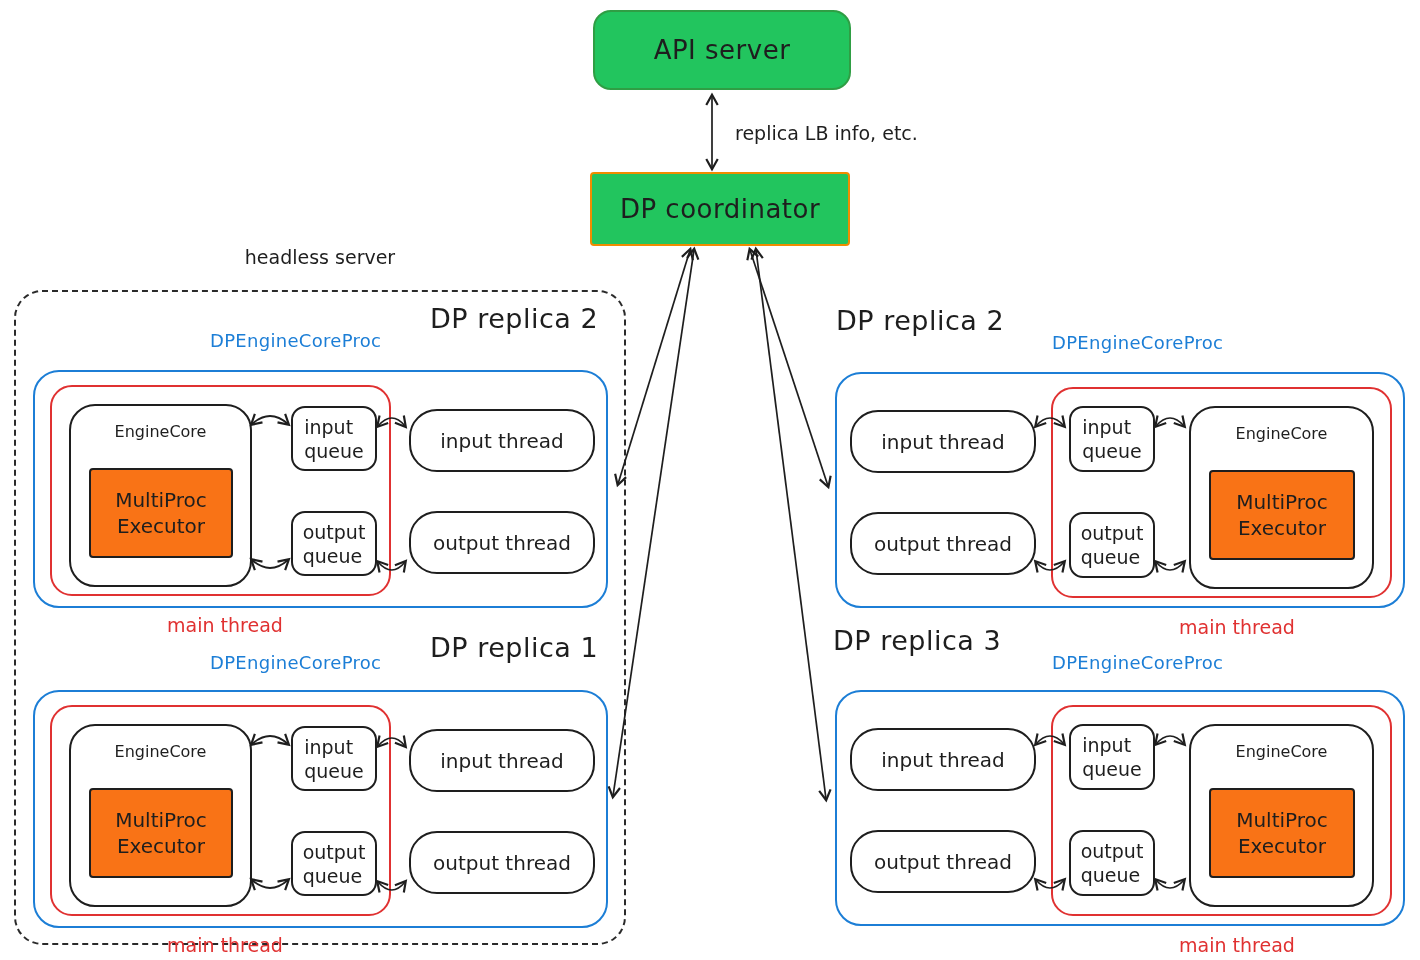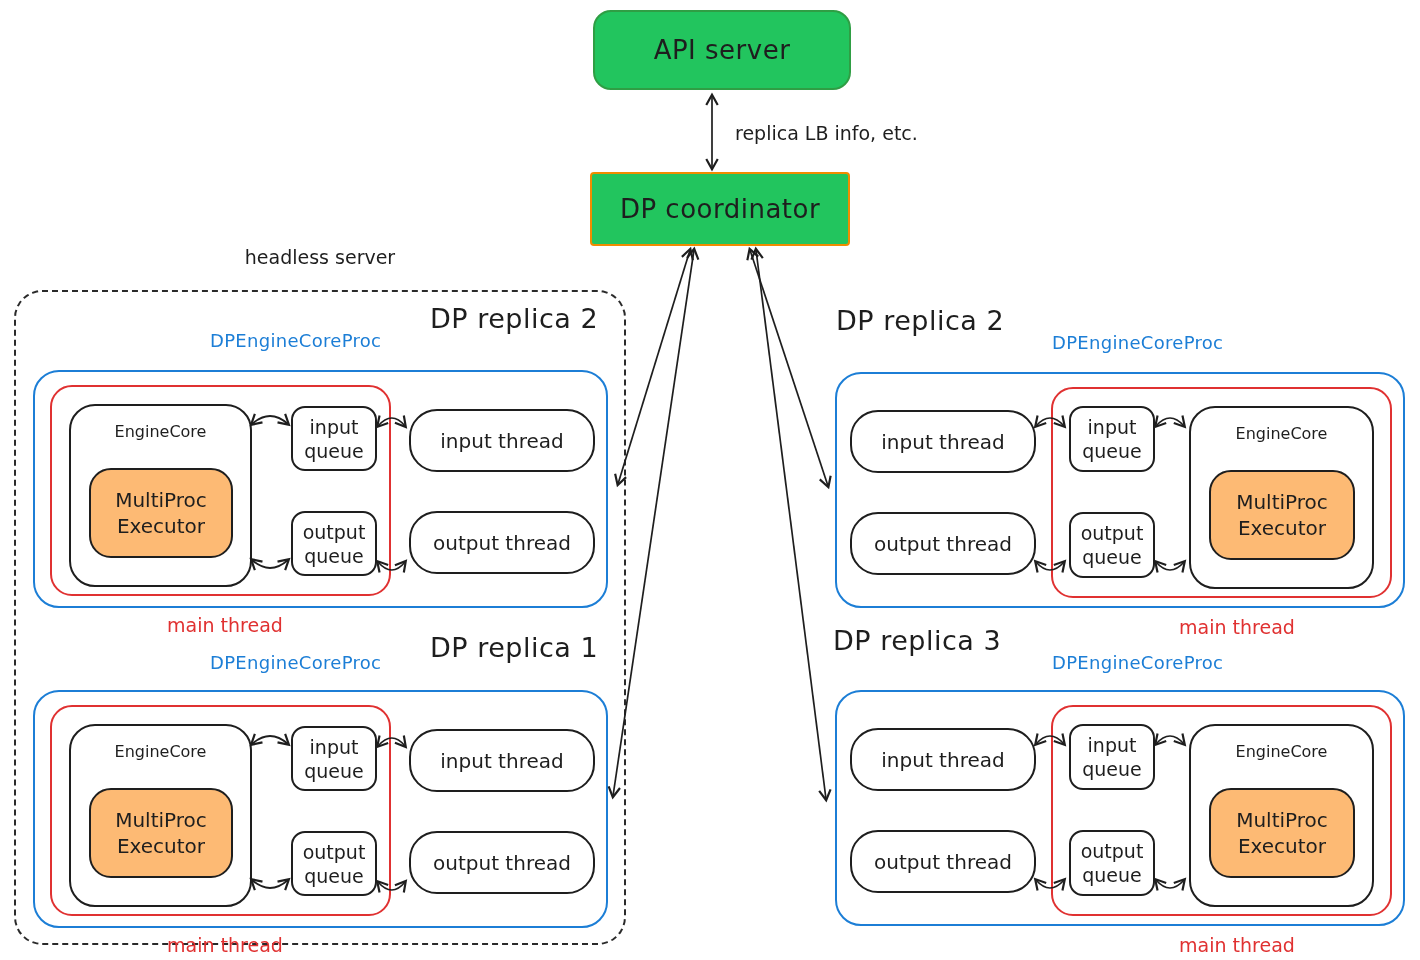--- a/index.html
+++ b/index.html
@@ -21,22 +21,22 @@
   
   .replica-title{font-size:27px;letter-spacing:.5px;}
   .proc-label{font-size:18px;color:var(--blue,#1c7ed6);letter-spacing:.3px;}
 
   
   .replica{position:absolute;border:2.5px solid var(--blue,#1c7ed6);border-radius:26px;background:#fff;box-sizing:border-box;}
   .redbox{position:absolute;border:2.5px solid var(--red,#e03131);border-radius:22px;box-sizing:border-box;}
   .blackbox{position:absolute;border:2.5px solid #1e1e1e;background:#fff;box-sizing:border-box;}
   .engine{border-radius:26px;}
   .engine-title{position:absolute;left:0;right:0;top:16px;text-align:center;font-size:16px;}
-  .executor{position:absolute;border:2.5px solid #1e1e1e;border-radius:22px;display:flex;align-items:center;justify-content:center;text-align:center;font-size:20px;line-height:26px;background:#fdba74;box-sizing:border-box;}
-  .queue{border-radius:14px;display:flex;align-items:center;justify-content:center;text-align:center;font-size:19px;line-height:24px;}
+  .executor{position:absolute;border:2.5px solid #1e1e1e;border-radius:4px;display:flex;align-items:center;justify-content:center;text-align:center;font-size:20px;line-height:26px;background:#f97316;box-sizing:border-box;}
+  .queue{border-radius:14px;display:flex;align-items:center;justify-content:center;text-align:left;font-size:19px;line-height:24px;}
   .thread{border-radius:28px;display:flex;align-items:center;justify-content:center;font-size:20px;}
   .mainthread-label{position:absolute;color:var(--red,#e03131);font-size:19px;text-align:center;margin-top:29px;}
 
   
   .replica.left .redbox{left:15px;top:13px;width:341px;height:211px;}
   .replica.left .engine{left:34px;top:32px;width:183px;height:183px;}
   .replica.left .executor{left:54px;top:96px;width:144px;height:90px;}
   .replica.left .q-in{left:256px;top:34px;width:86px;height:65px;}
   .replica.left .q-out{left:256px;top:139px;width:86px;height:65px;}
   .replica.left .t-in{left:374px;top:37px;width:186px;height:63px;}

